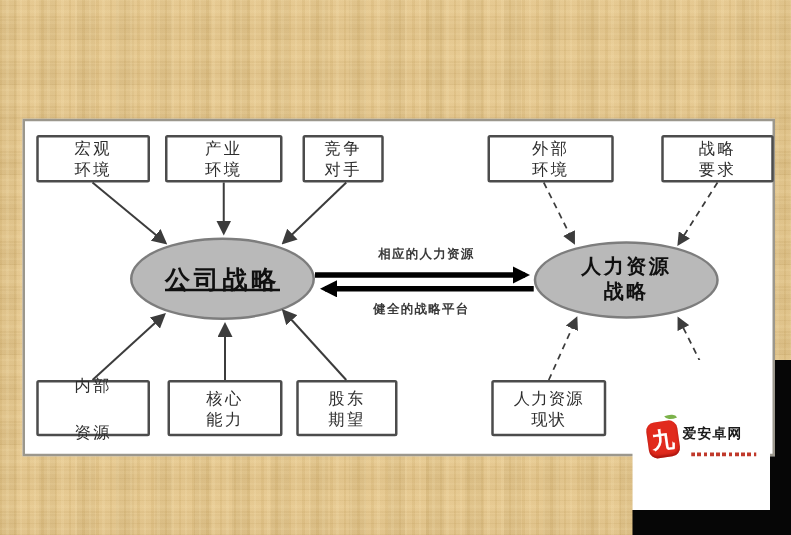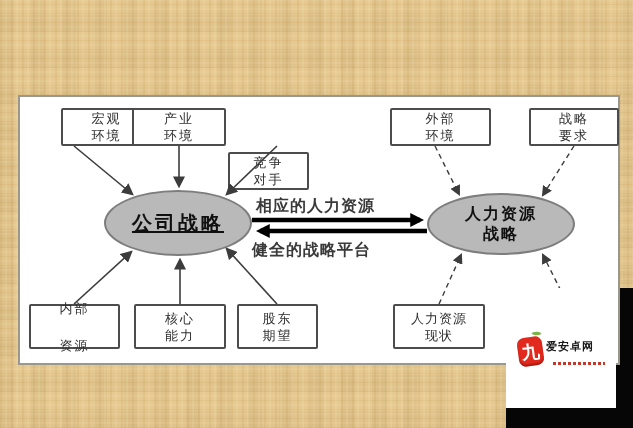--- a/index.html
+++ b/index.html
@@ -20,42 +20,42 @@
   .panel{
     position:absolute;left:18px;top:95px;width:598px;height:266px;
     background:#ffffff;border:2px solid #9b978d;z-index:2;
   }
   .box{
     position:absolute;border:2px solid #4c4c4c;border-radius:2px;background:#fff;
     display:flex;flex-direction:column;align-items:center;justify-content:center;
     font-size:13px;line-height:17px;color:#2e2e2e;letter-spacing:2px;text-align:center;
     box-sizing:border-box;
   }
-  .b1{left:9px;top:11px;width:91px;height:38px;margin-left:32px;}
+  .b1{left:9px;top:11px;width:91px;height:38px;}
   .b2{left:112px;top:11px;width:94px;height:38px;}
-  .b3{left:208px;top:11px;width:81px;height:38px;margin-top:44px;}
+  .b3{left:222px;top:11px;width:65px;height:38px;}
   .b4{left:370px;top:11px;width:101px;height:38px;}
   .b5{left:509px;top:11px;width:90px;height:38px;}
   .b6{left:9px;top:207px;width:91px;height:45px;gap:20px;}
   .b7{left:114px;top:207px;width:92px;height:45px;}
   .b8{left:217px;top:207px;width:81px;height:45px;}
   .b9{left:373px;top:207px;width:92px;height:45px;letter-spacing:1px;}
 
   .ellipse{
     position:absolute;background:#b9b9b9;border:2px solid #7d7d7d;border-radius:50%;
     display:flex;flex-direction:column;align-items:center;justify-content:center;
     color:#101010;font-weight:bold;box-sizing:border-box;
   }
   .el-left{left:84px;top:93px;width:148px;height:66px;font-size:20px;letter-spacing:3px;text-decoration:underline;}
   .el-right{left:407px;top:96px;width:148px;height:62px;font-size:16px;line-height:20px;letter-spacing:2px;}
 
   .wires{position:absolute;left:0;top:0;width:598px;height:266px;z-index:3;pointer-events:none;}
   .lab{
-    position:absolute;z-index:4;font-size:16px;font-weight:bold;color:#3a3a3a;
-    letter-spacing:1px;width:170px;
+    position:absolute;z-index:4;font-size:10px;font-weight:bold;color:#3a3a3a;
+    letter-spacing:1px;text-align:center;width:170px;
   }
   .lab-top{left:236px;top:99px;}
   .lab-bottom{left:232px;top:143px;}
 
   .wm-card{position:absolute;left:506px;top:288px;width:110px;height:120px;background:#ffffff;z-index:5;}
   .wm-badge{
     position:absolute;left:12px;top:49px;width:25px;height:29px;background:#e12a1d;
     border-radius:7px;transform:rotate(-8deg);display:flex;align-items:center;justify-content:center;
     color:#fff;font-weight:bold;font-size:18px;box-shadow:inset 0 -2px 2px rgba(120,0,0,.5);
   }

